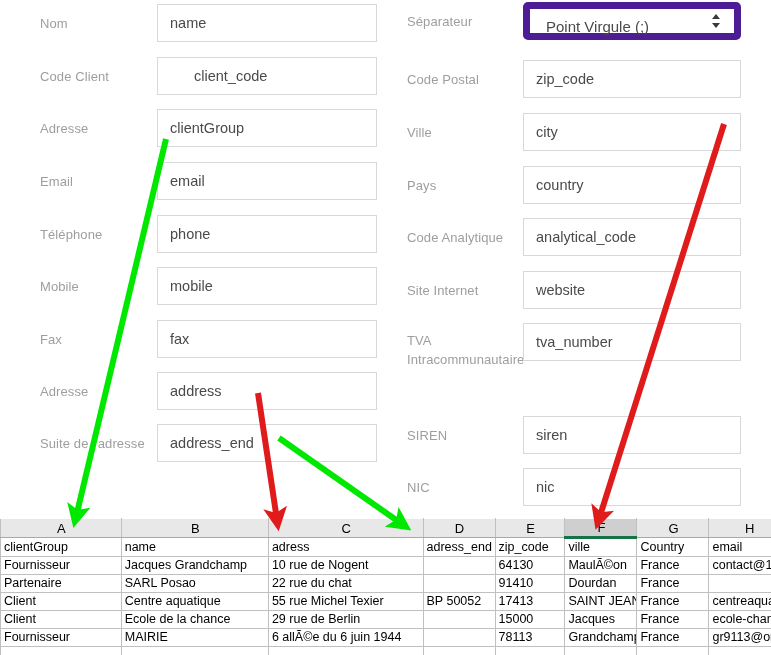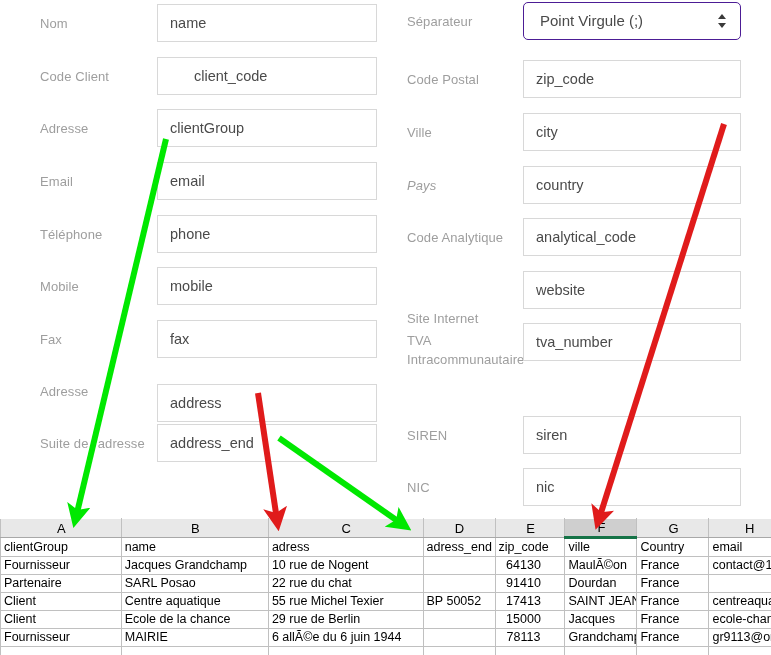--- a/index.html
+++ b/index.html
@@ -66,21 +66,21 @@
   #col-left .field-input  { left: 157px; width: 220px; }
   #col-right .field-input { left: 133px; width: 218px; }
 
   .field-select {
     position: absolute;
     box-sizing: border-box;
     left: 133px;
     width: 218px;
     height: 38px;
     background: #ffffff;
-    border: 1px solid #4c1d95;
+    border: 7px solid #4c1d95;
     border-radius: 5px;
     font-size: 15px;
     color: #4a4a4a;
     font-family: "Liberation Sans", sans-serif;
     padding-left: 16px;
     line-height: 36px;
     position: absolute;
   }
   .field-select .sel-text {
     display: inline-block;
@@ -138,21 +138,21 @@
     height: 17px;
     color: #000000;
     font-size: 13px;
     border-top: 1px solid #ffffff;
     border-bottom: 1px solid #a8a8a8;
   }
   #sheet th.colhead.selected {
     background: #cfcfcf;
     border-bottom: 3px solid #157347;
   }
-  #sheet td.num { text-align: center; padding-right: 16px; }
+  #sheet td.num { text-align: left; padding-right: 16px; }
   #sheet tr.blank td { height: 17px; }
 
   
   #arrows {
     position: absolute;
     left: 0; top: 0;
     width: 771px;
     height: 655px;
     pointer-events: none;
   }
@@ -185,21 +185,21 @@
       <div class="field-row">
         <div class="field-label" style="top: 277px;">Mobile</div>
         <input type="text" class="field-input" value="mobile" style="top: 267px;">
       </div>
       <div class="field-row">
         <div class="field-label" style="top: 330px;">Fax</div>
         <input type="text" class="field-input" value="fax" style="top: 320px;">
       </div>
       <div class="field-row">
         <div class="field-label" style="top: 382px;">Adresse</div>
-        <input type="text" class="field-input" value="address" style="top: 372px; margin-top: 12px;">
+        <input type="text" class="field-input" value="address" style="top: 372px;">
       </div>
       <div class="field-row">
         <div class="field-label" style="top: 434px;">Suite de l'adresse</div>
         <input type="text" class="field-input" value="address_end" style="top: 424px;">
       </div>
     </div>
   <div class="form-col" id="col-right">
       <div class="field-row">
         <div class="field-label" style="top: 12px;">Séparateur</div>
         <div class="field-select" style="top: 2px;"><span class="sel-text">Point Virgule (;)</span><span class="sel-arrows">
@@ -209,29 +209,29 @@
       </div>
       <div class="field-row">
         <div class="field-label" style="top: 70px;">Code Postal</div>
         <input type="text" class="field-input" value="zip_code" style="top: 60px;">
       </div>
       <div class="field-row">
         <div class="field-label" style="top: 123px;">Ville</div>
         <input type="text" class="field-input" value="city" style="top: 113px;">
       </div>
       <div class="field-row">
-        <div class="field-label" style="top: 176px; font-style: italic;">Pays</div>
+        <div class="field-label" style="top: 176px;">Pays</div>
         <input type="text" class="field-input" value="country" style="top: 166px;">
       </div>
       <div class="field-row">
         <div class="field-label" style="top: 228px;">Code Analytique</div>
         <input type="text" class="field-input" value="analytical_code" style="top: 218px;">
       </div>
       <div class="field-row">
-        <div class="field-label" style="top: 281px; margin-top: 28px;">Site Internet</div>
+        <div class="field-label" style="top: 281px;">Site Internet</div>
         <input type="text" class="field-input" value="website" style="top: 271px;">
       </div>
       <div class="field-row">
         <div class="field-label" style="top: 331px;">TVA Intracommunautaire</div>
         <input type="text" class="field-input" value="tva_number" style="top: 323px;">
       </div>
       <div class="field-row">
         <div class="field-label" style="top: 426px;">SIREN</div>
         <input type="text" class="field-input" value="siren" style="top: 416px;">
       </div>

